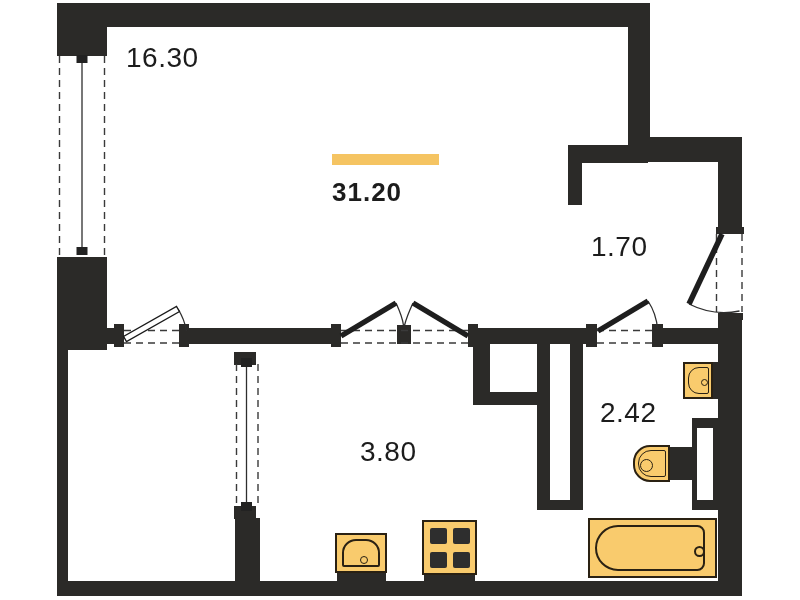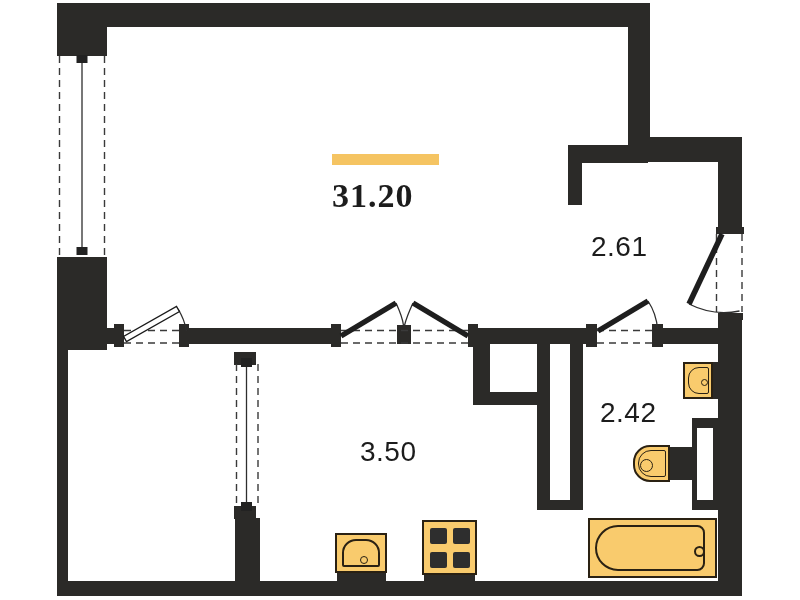--- a/index.html
+++ b/index.html
@@ -1,21 +1,21 @@
 <!DOCTYPE html>
 <html style="--wall: #2b2a28; --background: #ffffff; --text: #1c1c1c; --accent-bar: #F5C462; --fixture-fill: #F9CB6D; --fixture-stroke: #2a2113;"><head>
 <meta charset="utf-8">
 <style>
   html,body{margin:0;padding:0;background:#fff;}
   .plan{position:relative;width:800px;height:600px;background:var(--background,#fff);overflow:hidden;
         font-family:"Liberation Sans","DejaVu Sans",sans-serif;}
   .wall{position:absolute;background:var(--wall,#2b2a28);}
   .void{position:absolute;background:var(--background,#fff);}
   .label{position:absolute;color:var(--text,#1c1c1c);font-size:28px;line-height:1;letter-spacing:0.5px;}
-  .label.total{font-size:34px;font-weight:bold;letter-spacing:1px;font-family:Liberation Serif, serif;}
+  .label.total{font-size:26px;font-weight:bold;letter-spacing:1px;}
   .accent-bar{position:absolute;left:332px;top:154px;width:107px;height:11px;background:var(--accent-bar,#F5C462);}
   .fix{position:absolute;background:var(--fixture-fill,#F9CB6D);border:2px solid var(--fixture-stroke,#2a2113);box-sizing:border-box;}
   .fix-inner{position:absolute;border:2px solid var(--fixture-stroke,#2a2113);box-sizing:border-box;}
   .fix-circle{position:absolute;border:2px solid var(--fixture-stroke,#2a2113);border-radius:50%;box-sizing:border-box;}
   .fix-base{position:absolute;background:var(--wall,#2b2a28);}
   .burner{position:absolute;width:17px;height:16px;background:#2e2e2e;border-radius:2px;}
   svg.overlay{position:absolute;left:0;top:0;pointer-events:none;}
   .dash{stroke:#3a3a3a;stroke-width:1.4;stroke-dasharray:7 5;}
   .thin{stroke:#2e2e2e;stroke-width:1.3;fill:none;}
   .leaf{stroke:#1e1e1e;stroke-width:5.5;stroke-linecap:butt;}
@@ -134,19 +134,20 @@
     </g>
 
     <g>
       <line class="dash" x1="716.5" y1="234" x2="716.5" y2="312"></line>
       <line class="dash" x1="742" y1="234" x2="742" y2="312"></line>
       <path class="thin" d="M 689 304 A 78 78 0 0 0 739.5 311"></path>
       <line class="leaf" x1="722" y1="234" x2="689" y2="304"></line>
     </g>
   </svg>
 
+  <div class="label" style="left:126px;top:44px">16.30</div>
   <div class="accent-bar"></div>
   <div class="label total" style="left:332px;top:179px">31.20</div>
-  <div class="label" style="left:591px;top:233px">2.61</div>
+  <div class="label" style="left:591px;top:233px">1.70</div>
   <div class="label" style="left:600px;top:399px">2.42</div>
-  <div class="label" style="left:360px;top:438px">3.50</div>
+  <div class="label" style="left:360px;top:438px">3.80</div>
 
 </div>
 
 </body></html>

